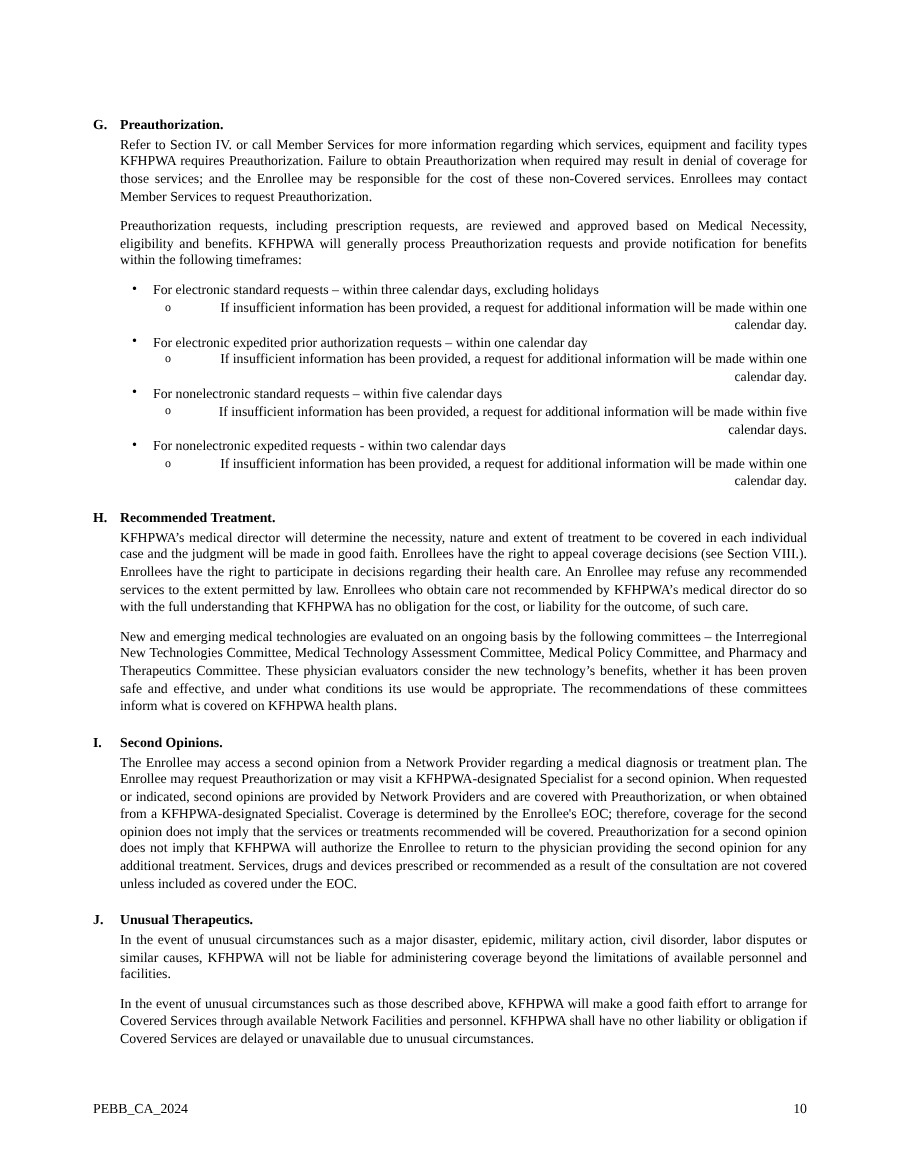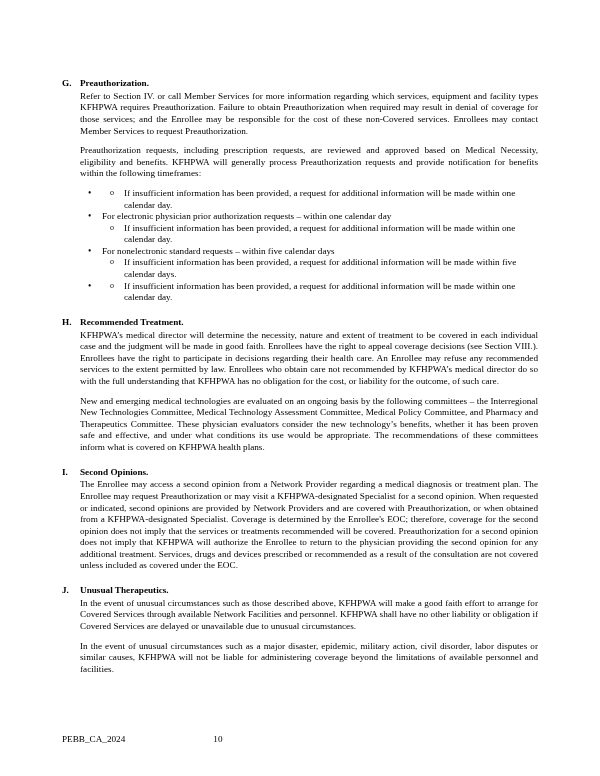--- a/index.html
+++ b/index.html
@@ -68,69 +68,71 @@
     content: "\2022";
     position: absolute;
     left: 8px;
     top: 0;
     font-size: 9.5px;
   }
   ul.subs {
     list-style: none;
     margin: 0;
     padding: 0;
+    text-align: right;
   }
   ul.subs > li {
     position: relative;
     padding-left: 22px;
     font-size: 9.2px;
     line-height: 1.26;
   }
   ul.subs > li::before {
     content: "o";
     position: absolute;
     left: 8px;
     top: 0;
     font-size: 8px;
   }
   .footer {
     position: absolute;
     left: 62px;
     right: 62px;
     bottom: 32px;
     display: flex;
+    justify-content: space-between;
     font-size: 9.2px;
     gap: 48px;
   }
   .footer-left { text-align: left; }
   .footer-right { text-align: right; margin-left: 40px; }
 </style>
 </head>
 <body>
 
 <div class="page">
   <div id="sections-root">
       <div class="section">
         <div class="sec-head">
           <span class="sec-letter">G.</span>
           <span class="sec-title">Preauthorization.</span>
         </div>
         <div class="body-text">Refer to Section IV. or call Member Services for more information regarding which services, equipment and facility types KFHPWA requires Preauthorization. Failure to obtain Preauthorization when required may result in denial of coverage for those services; and the Enrollee may be responsible for the cost of these non-Covered services. Enrollees may contact Member Services to request Preauthorization.</div>
         <div class="body-text">Preauthorization requests, including prescription requests, are reviewed and approved based on Medical Necessity, eligibility and benefits. KFHPWA will generally process Preauthorization requests and provide notification for benefits within the following timeframes:</div>
         <ul class="bullets">
-          <li><ul class="subs">
+          <li><span>For electronic standard requests – within three calendar days, excluding holidays</span><ul class="subs">
               <li>If insufficient information has been provided, a request for additional information will be made within one calendar day.</li>
             </ul></li>
-          <li><span>For electronic physician prior authorization requests – within one calendar day</span><ul class="subs">
+          <li><span>For electronic expedited prior authorization requests – within one calendar day</span><ul class="subs">
               <li>If insufficient information has been provided, a request for additional information will be made within one calendar day.</li>
             </ul></li>
           <li><span>For nonelectronic standard requests – within five calendar days</span><ul class="subs">
               <li>If insufficient information has been provided, a request for additional information will be made within five calendar days.</li>
             </ul></li>
-          <li><ul class="subs">
+          <li><span>For nonelectronic expedited requests - within two calendar days</span><ul class="subs">
               <li>If insufficient information has been provided, a request for additional information will be made within one calendar day.</li>
             </ul></li>
         </ul>
       </div>
       <div class="section">
         <div class="sec-head">
           <span class="sec-letter">H.</span>
           <span class="sec-title">Recommended Treatment.</span>
         </div>
         <div class="body-text">KFHPWA’s medical director will determine the necessity, nature and extent of treatment to be covered in each individual case and the judgment will be made in good faith. Enrollees have the right to appeal coverage decisions (see Section VIII.). Enrollees have the right to participate in decisions regarding their health care. An Enrollee may refuse any recommended services to the extent permitted by law. Enrollees who obtain care not recommended by KFHPWA’s medical director do so with the full understanding that KFHPWA has no obligation for the cost, or liability for the outcome, of such care.</div>
@@ -141,22 +143,22 @@
           <span class="sec-letter">I.</span>
           <span class="sec-title">Second Opinions.</span>
         </div>
         <div class="body-text">The Enrollee may access a second opinion from a Network Provider regarding a medical diagnosis or treatment plan. The Enrollee may request Preauthorization or may visit a KFHPWA-designated Specialist for a second opinion. When requested or indicated, second opinions are provided by Network Providers and are covered with Preauthorization, or when obtained from a KFHPWA-designated Specialist. Coverage is determined by the Enrollee's EOC; therefore, coverage for the second opinion does not imply that the services or treatments recommended will be covered. Preauthorization for a second opinion does not imply that KFHPWA will authorize the Enrollee to return to the physician providing the second opinion for any additional treatment. Services, drugs and devices prescribed or recommended as a result of the consultation are not covered unless included as covered under the EOC.</div>
       </div>
       <div class="section">
         <div class="sec-head">
           <span class="sec-letter">J.</span>
           <span class="sec-title">Unusual Therapeutics.</span>
         </div>
+        <div class="body-text">In the event of unusual circumstances such as a major disaster, epidemic, military action, civil disorder, labor disputes or similar causes, KFHPWA will not be liable for administering coverage beyond the limitations of available personnel and facilities.</div>
         <div class="body-text">In the event of unusual circumstances such as those described above, KFHPWA will make a good faith effort to arrange for Covered Services through available Network Facilities and personnel. KFHPWA shall have no other liability or obligation if Covered Services are delayed or unavailable due to unusual circumstances.</div>
-        <div class="body-text">In the event of unusual circumstances such as a major disaster, epidemic, military action, civil disorder, labor disputes or similar causes, KFHPWA will not be liable for administering coverage beyond the limitations of available personnel and facilities.</div>
       </div>
     </div>
 
   <div class="footer">
     <div class="footer-left">PEBB_CA_2024</div>
     <div class="footer-right">10</div>
   </div>
 </div>
 
 </body></html>

